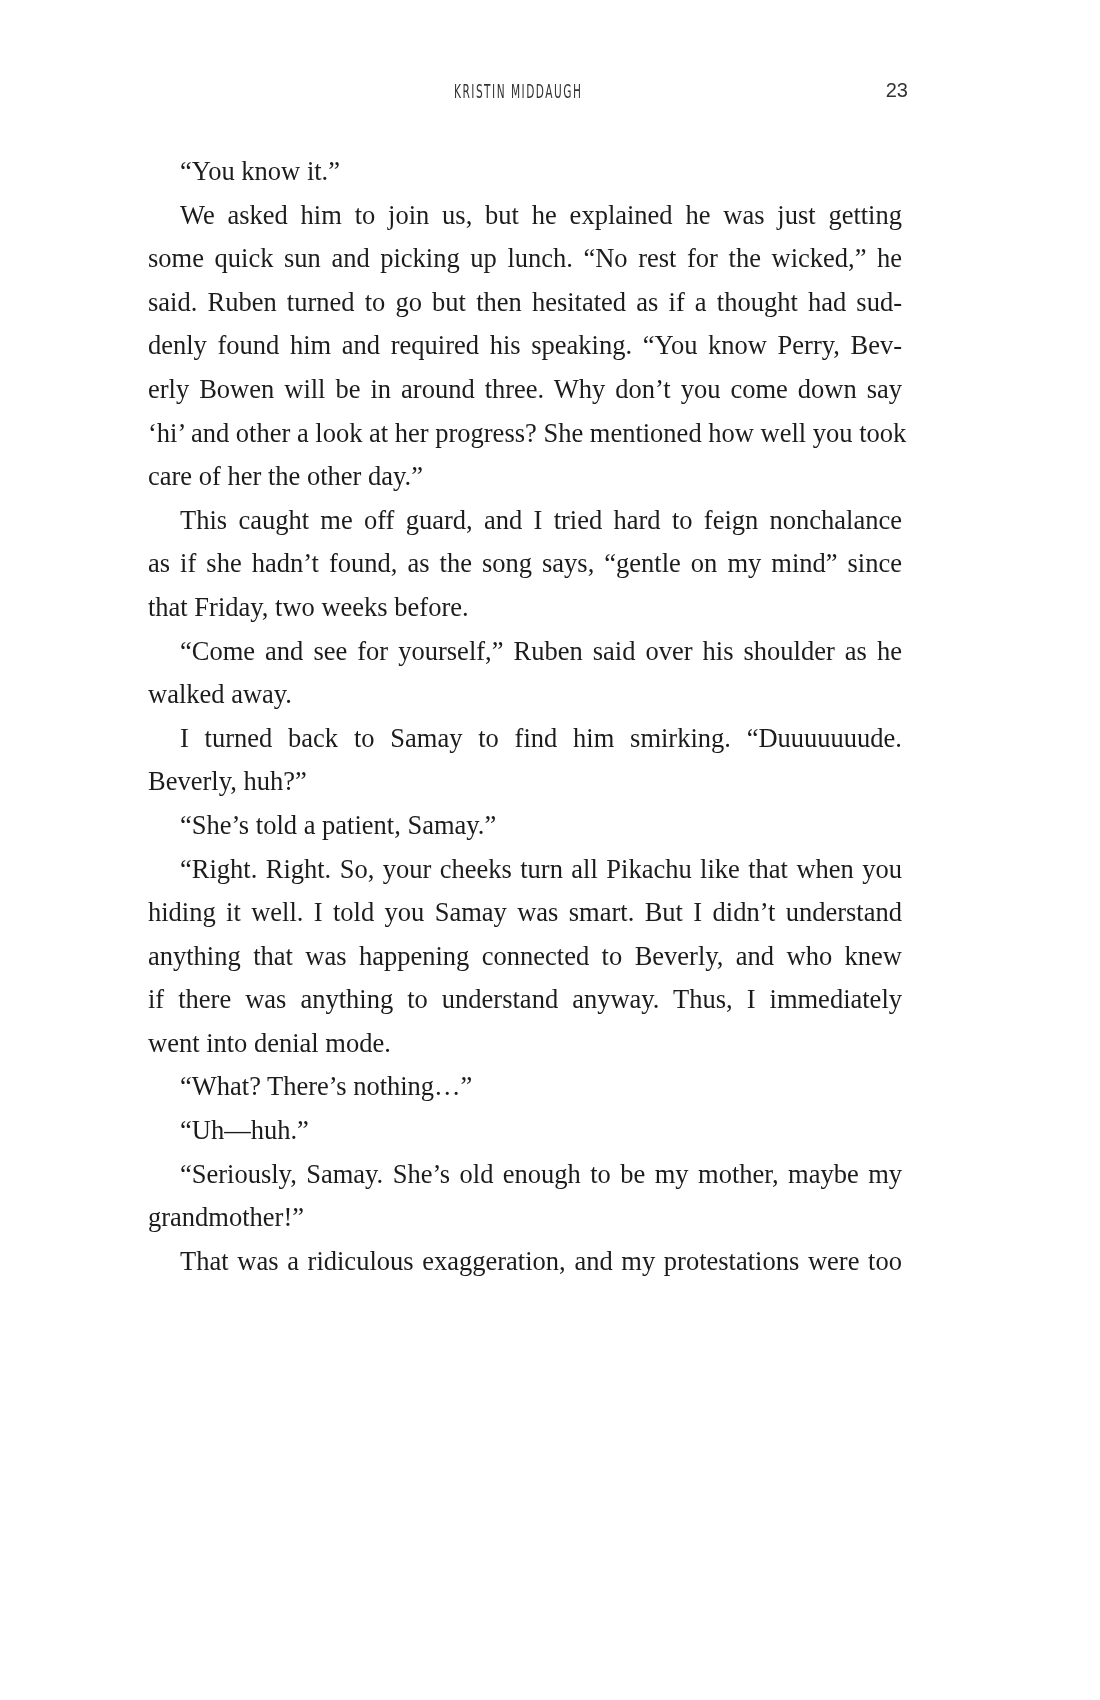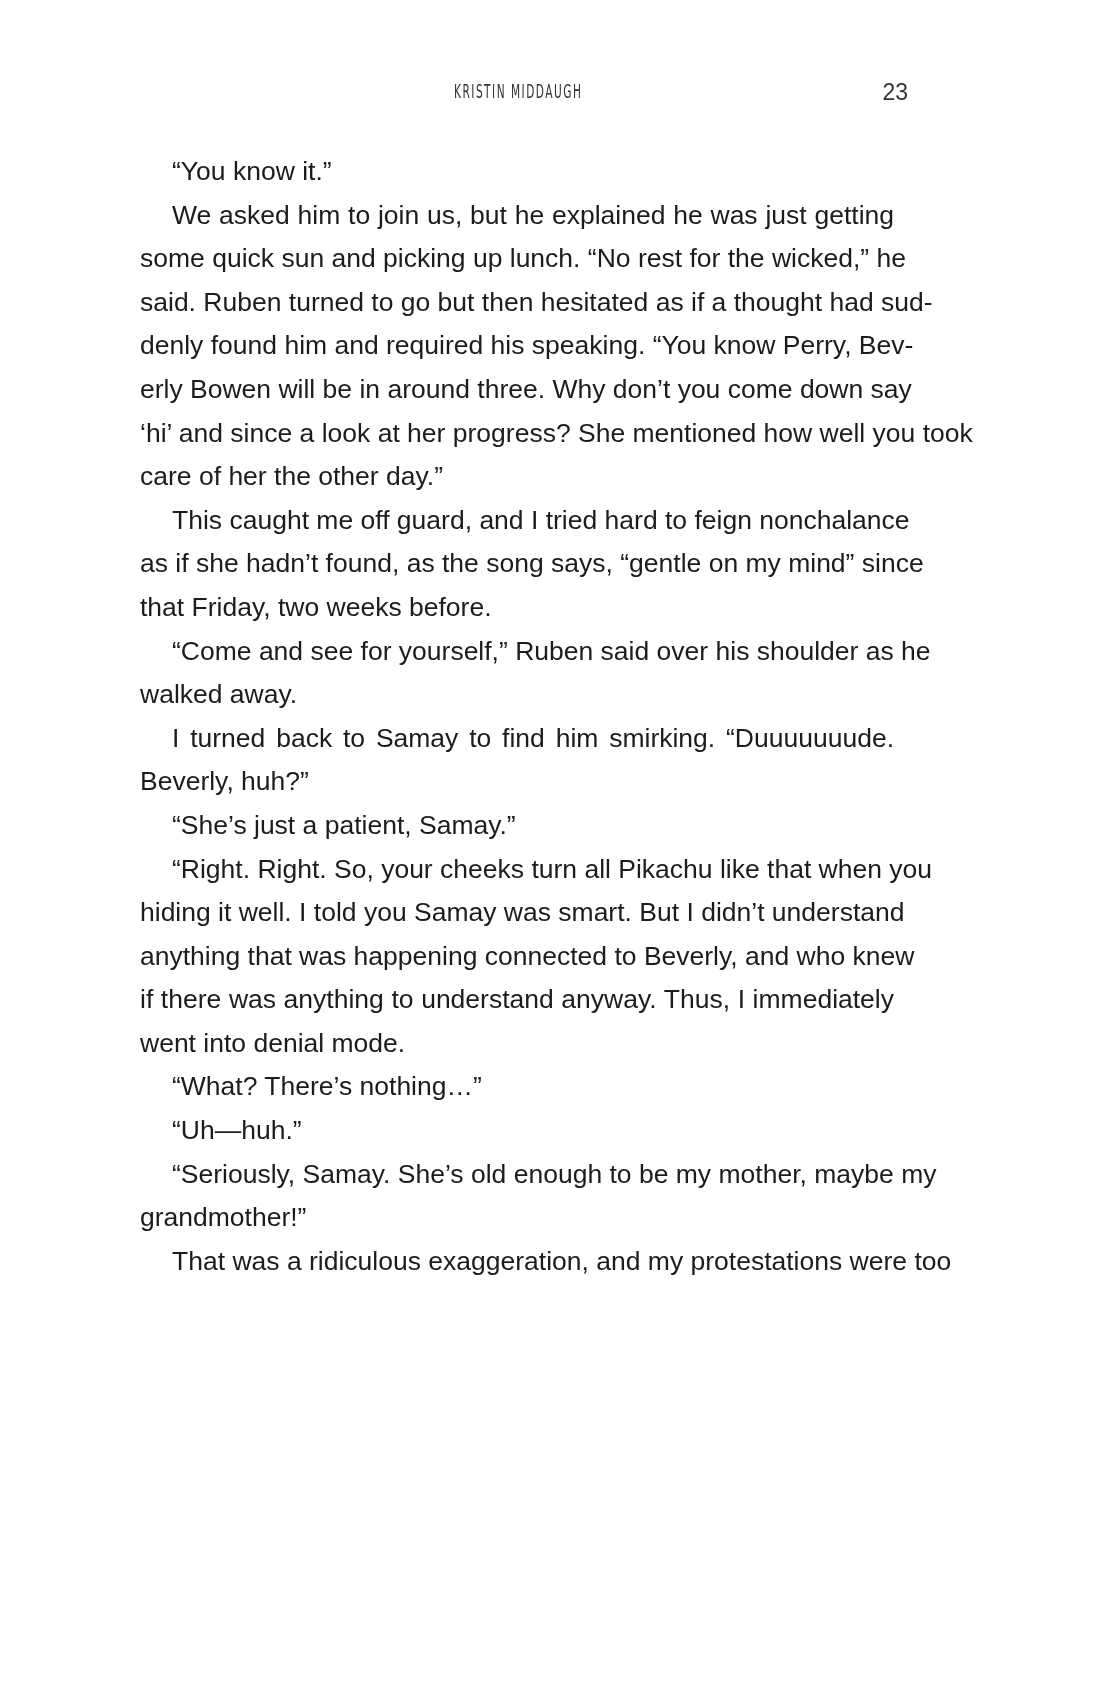--- a/index.html
+++ b/index.html
@@ -6,55 +6,55 @@
   body { width: 1100px; height: 1700px; position: relative; overflow: hidden; }
   .header { position: absolute; top: 78px; left: 6px; width: 1100px; height: 30px; }
   .running-head {
     position: absolute; left: 448px; top: 2px;
     font-family: "DejaVu Sans Condensed", "Liberation Sans Narrow", "Liberation Sans", sans-serif;
     font-size: 19px; letter-spacing: 2.4px; color: #333;
     transform: scaleX(0.62); transform-origin: left top; font-weight: 300;
   }
   .page-number {
     position: absolute; right: 198px; top: 1px;
-    font-family: "Liberation Sans", sans-serif; font-size: 23px; color: #333; font-weight: 300;
+    font-family: "Liberation Sans", sans-serif; font-size: 20px; color: #333; font-weight: 300;
   }
   .body-text {
-    position: absolute; left: 140px; top: 150px; width: 754px;
-    font-family: Liberation Sans, sans-serif; font-size: 26.5px; color: #1c1c1c;
+    position: absolute; left: 148px; top: 150px; width: 754px;
+    font-family: Liberation Serif, serif; font-size: 26.5px; color: #1c1c1c;
   }
   .line { height: 43.6px; line-height: 43.6px; white-space: nowrap; }
   .line.justify { text-align: justify; text-align-last: justify; }
   .line.indent { padding-left: 32px; }
 </style>
 </head>
 <body>
 
 <div class="header">
   <span class="running-head">KRISTIN MIDDAUGH</span>
   <span class="page-number">23</span>
 </div>
 
 <div class="body-text" id="body-text">
     <div class="line indent">“You know it.”</div>
     <div class="line justify indent">We asked him to join us, but he explained he was just getting</div>
     <div class="line justify">some quick sun and picking up lunch. “No rest for the wicked,” he</div>
     <div class="line justify">said. Ruben turned to go but then hesitated as if a thought had sud-</div>
     <div class="line justify">denly found him and required his speaking. “You know Perry, Bev-</div>
     <div class="line justify">erly Bowen will be in around three. Why don’t you come down say</div>
-    <div class="line justify">‘hi’ and since a look at her progress? She mentioned how well you took</div>
+    <div class="line justify">‘hi’ and other a look at her progress? She mentioned how well you took</div>
     <div class="line">care of her the other day.”</div>
     <div class="line justify indent">This caught me off guard, and I tried hard to feign nonchalance</div>
     <div class="line justify">as if she hadn’t found, as the song says, “gentle on my mind” since</div>
     <div class="line">that Friday, two weeks before.</div>
     <div class="line justify indent">“Come and see for yourself,” Ruben said over his shoulder as he</div>
     <div class="line">walked away.</div>
     <div class="line justify indent">I turned back to Samay to find him smirking. “Duuuuuuude.</div>
     <div class="line">Beverly, huh?”</div>
-    <div class="line indent">“She’s just a patient, Samay.”</div>
+    <div class="line indent">“She’s told a patient, Samay.”</div>
     <div class="line justify indent">“Right. Right. So, your cheeks turn all Pikachu like that when you</div>
     <div class="line justify">hiding it well. I told you Samay was smart. But I didn’t understand</div>
     <div class="line justify">anything that was happening connected to Beverly, and who knew</div>
     <div class="line justify">if there was anything to understand anyway. Thus, I immediately</div>
     <div class="line">went into denial mode.</div>
     <div class="line indent">“What? There’s nothing…”</div>
     <div class="line indent">“Uh—huh.”</div>
     <div class="line justify indent">“Seriously, Samay. She’s old enough to be my mother, maybe my</div>
     <div class="line">grandmother!”</div>
     <div class="line justify indent">That was a ridiculous exaggeration, and my protestations were too</div>

